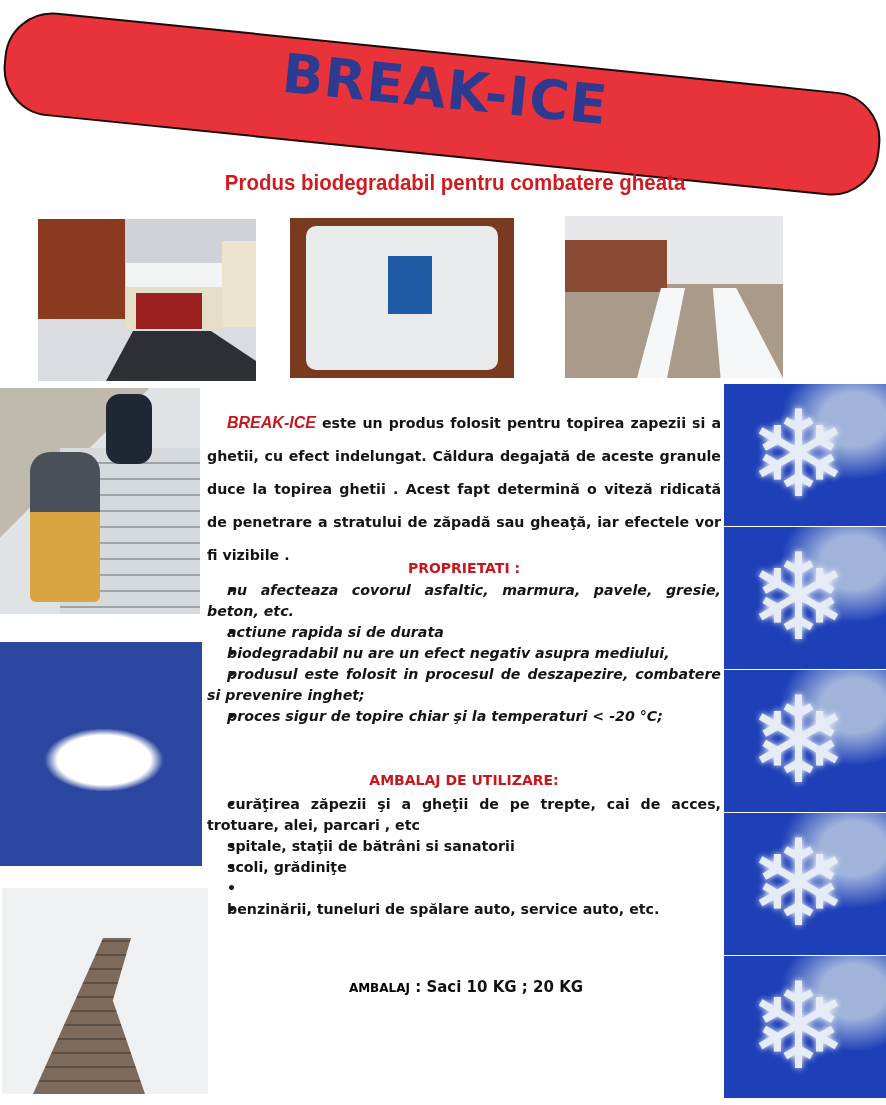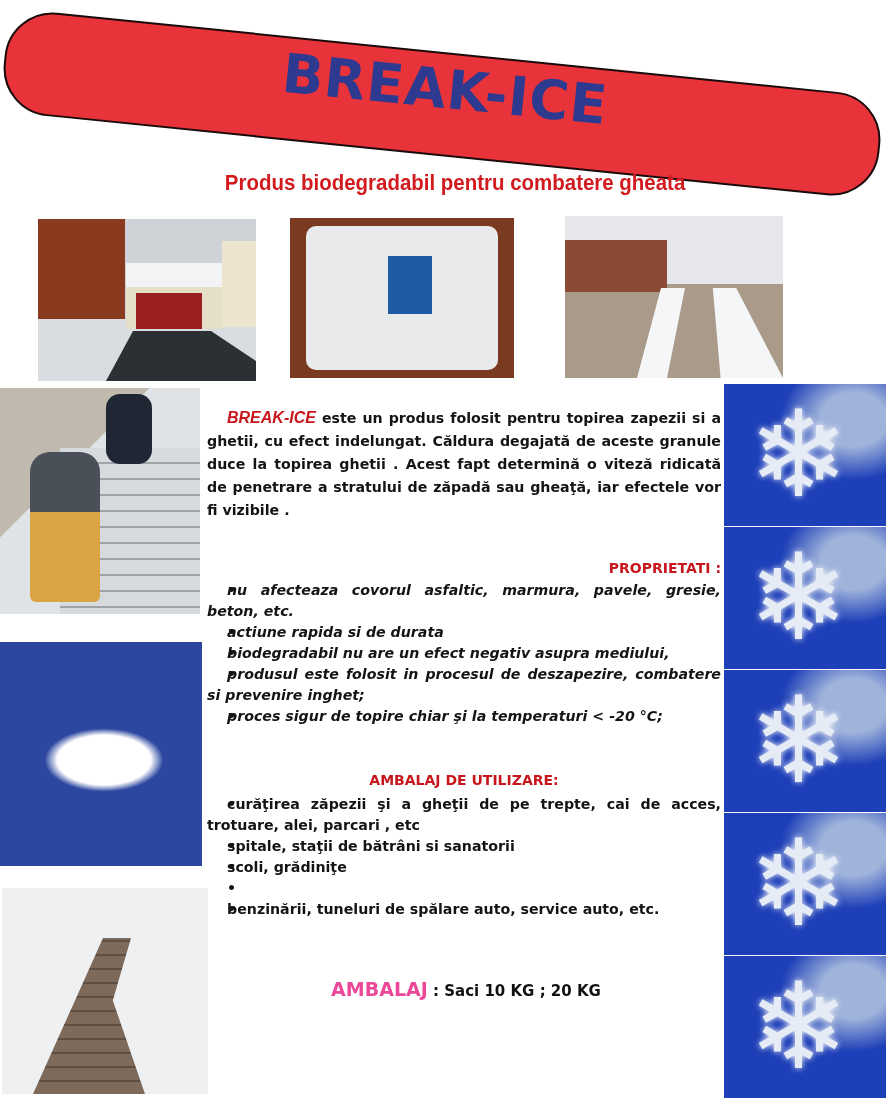--- a/index.html
+++ b/index.html
@@ -64,34 +64,34 @@
       background: repeating-linear-gradient(0deg, #7d6a5b 0 12px, #5d4f44 12px 14px);
       clip-path: polygon(55% 0, 75% 0, 62% 40%, 85% 100%, 5% 100%, 35% 40%); }
 
     .snow-strip { position: absolute; left: 724px; top: 384px; width: 162px; height: 720px; }
     .snow-tile { position:absolute; left:0; width:162px; height:142px; overflow:hidden;
       background: radial-gradient(ellipse at 80% 25%, #9fb3db 0 18%, rgba(0,0,0,0) 40%), #1d3fb8; }
     .snow-tile .flake { position:absolute; left:24px; top:6px; font-size:120px; line-height:130px; color:#e6ecf6; text-shadow: 0 0 6px #ffffff; font-family:"DejaVu Sans", sans-serif; }
 
     
     .body-text { position: absolute; left: 207px; width: 514px; font-family: "DejaVu Sans", sans-serif; font-weight: bold; font-size: 14.2px; color: #141414; }
-    .intro { top: 406px; line-height: 23px; text-align: justify; text-indent: 20px; }
+    .intro { top: 406px; line-height: 33px; text-align: justify; text-indent: 20px; }
     .intro .brand { color: #c8161d; font-style: italic; font-family: "Liberation Sans", sans-serif; font-size: 16px; }
     .section-title { position:absolute; left: 207px; width: 514px; text-align: center; color: #c8161d; font-family:"DejaVu Sans", sans-serif; font-weight:bold; font-size: 14px; }
-    .sec1 { top: 560px; text-align: right; }
+    .sec1 { top: 560px; }
     .sec2 { top: 772px; }
     ul.bullets { list-style: none; }
     ul.bullets li { text-align: justify; line-height: 21px; }
     ul.bullets li .dot { display:inline-block; width: 20px; text-indent: 0; padding-left: 20px; }
     ul.bullets li .dot::before { content: "\2022"; }
     .list1 { top: 580px; font-style: italic; }
     .list2 { top: 794px; }
     .list1 li, .list2 li { text-indent: 0; }
     .pack { position:absolute; left: 207px; top: 978px; width: 514px; text-align: center; font-family:"DejaVu Sans", sans-serif; font-weight: bold; font-size: 15px; padding-left: 4px; }
-    .pack .pack-label { color:#ec4899; font-size: 19px; }
+    .pack .pack-label { color:#000000; font-size: 12px; }
   </style>
 </head>
 <body>
 
 <div class="banner"></div>
 <div class="banner-title">BREAK-ICE</div>
 <div class="subtitle">Produs biodegradabil pentru combatere gheata</div>
 
 <div class="photo p-house">
   <div class="side"></div>

